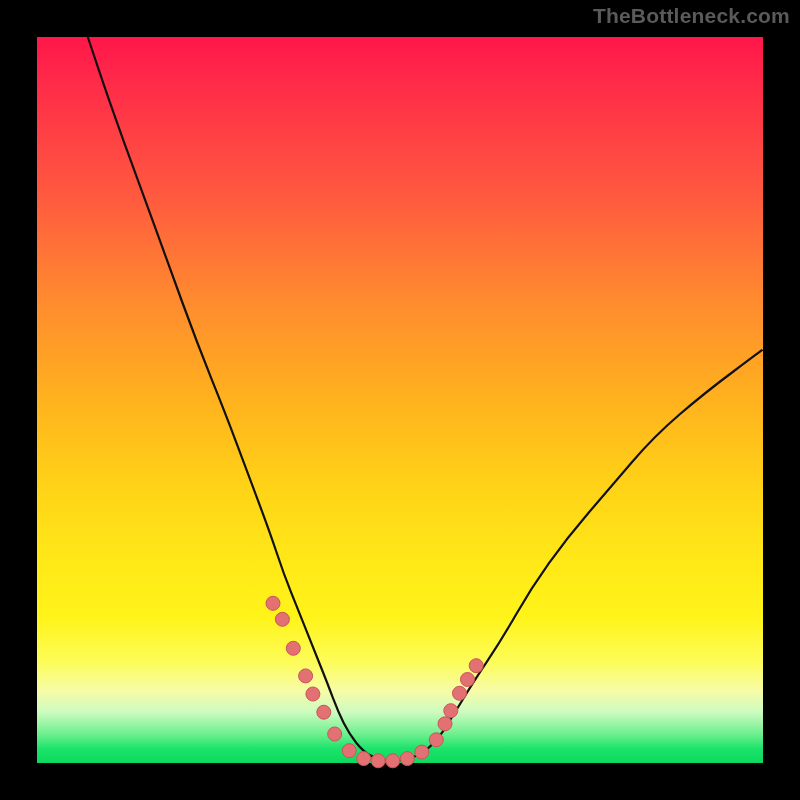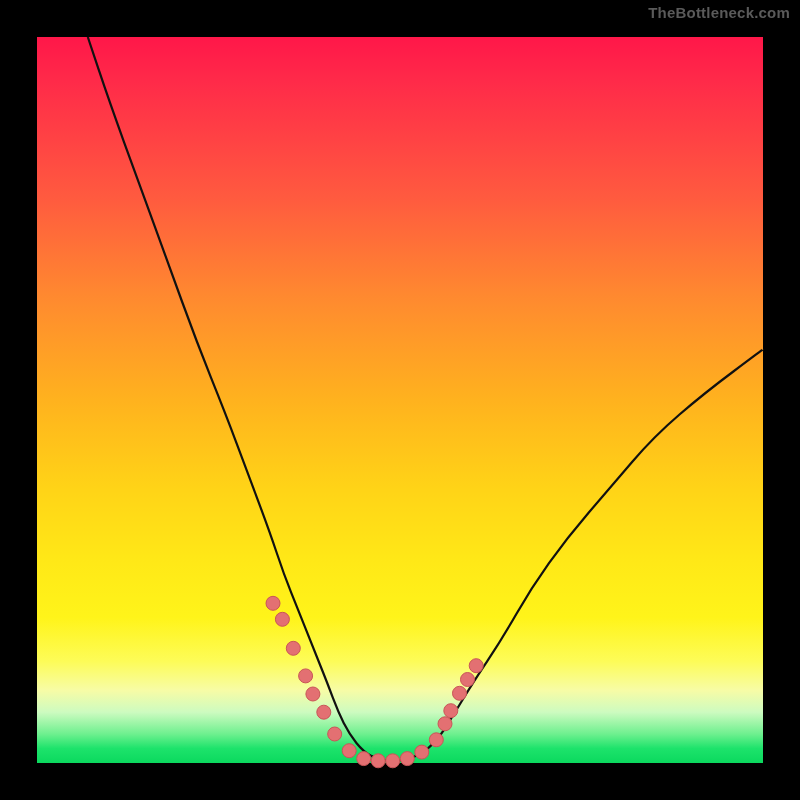--- a/index.html
+++ b/index.html
@@ -41,21 +41,21 @@
       #6ef08f 96%,
       #1de36b 98%,
       #0bd95e 100%
     );
   }
   .watermark {
     position: absolute;
     top: 4px;
     right: 10px;
     font-family: Arial, Helvetica, sans-serif;
-    font-size: 15px;
+    font-size: 21px;
     font-weight: 600;
     color: #5a5a5a;
     letter-spacing: 0.2px;
   }
   svg.curve {
     position: absolute;
     left: 0;
     top: 0;
     width: 726px;
     height: 726px;

